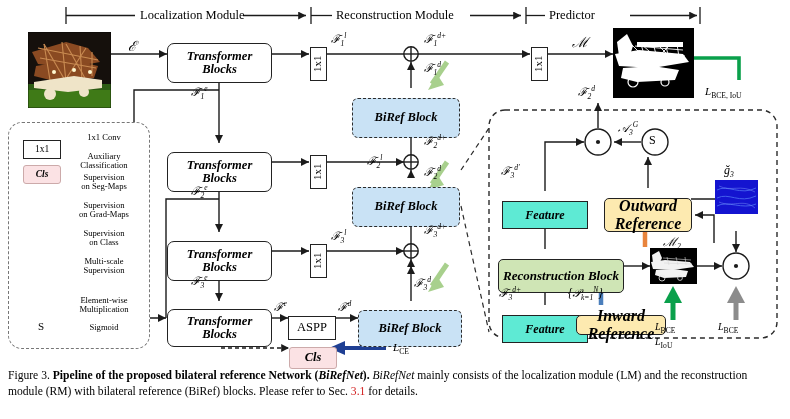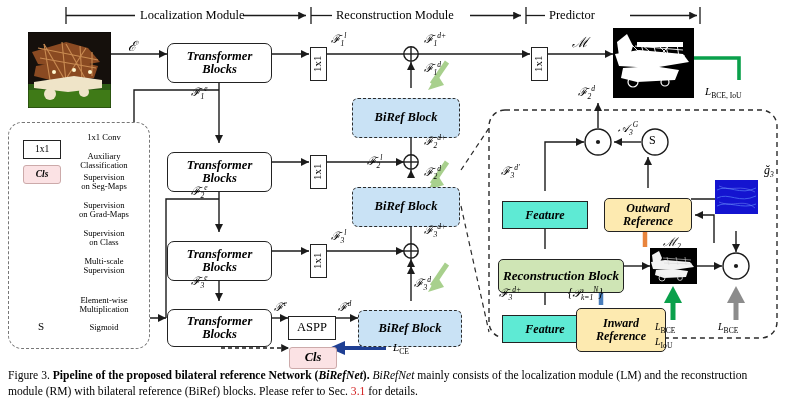--- a/index.html
+++ b/index.html
@@ -10,21 +10,21 @@
   
   .box{position:absolute;box-sizing:border-box;display:flex;align-items:center;justify-content:center;text-align:center;line-height:1.05;margin-top:10px;}
   .tblock{border:1.6px solid #222;border-radius:7px;background:#fff;font-weight:bold;font-style:italic;font-size:12.5px;}
   .conv11{border:1.6px solid #222;background:#fff;font-size:11px;}
   .conv11 span{display:block;transform:rotate(-90deg);white-space:nowrap;}
   .birefblk{border:1.7px dashed #2b2b2b;background:#c9e2f5;border-radius:6px;font-weight:bold;font-style:italic;font-size:12.5px;}
   .aspp{border:1.6px solid #222;background:#fff;font-size:12.5px;}
   .cls{border:1.4px solid #caa;background:#fbe2e4;border-radius:3px;font-weight:bold;font-style:italic;font-size:12.5px;}
   .featbox{border:1.5px solid #222;background:#5eead4;font-weight:bold;font-style:italic;font-size:12px;}
   .recblk{border:1.5px solid #222;background:#cfe5b5;border-radius:5px;font-weight:bold;font-style:italic;font-size:13px;}
-  .refblk{border:1.5px solid #222;background:#fdeab0;border-radius:5px;font-weight:bold;font-style:italic;font-size:12px;line-height:1.12;}
+  .refblk{border:1.5px solid #222;background:#fdeab0;border-radius:5px;font-weight:bold;font-style:italic;font-size:16px;line-height:1.12;}
 
   
   .lbl{position:absolute;font-size:11.5px;white-space:nowrap;font-family:"Liberation Serif",serif;}
   .mathi{font-style:italic;}
   .sup{font-size:7.6px;vertical-align:super;}
   .sub{font-size:7.6px;vertical-align:sub;}
   .hdr{position:absolute;font-size:12.5px;white-space:nowrap;}
 
   
   #legend{position:absolute;left:8px;top:122px;width:140px;height:225px;
@@ -351,21 +351,21 @@
     </div>
   <div class="box featbox" style="left:502px;top:305px;width:86px;height:28px;">
     <span>Feature</span>
     </div>
   <div class="box recblk" style="left:498px;top:249px;width:126px;height:34px;">
     <span>Reconstruction Block</span>
     </div>
   <div class="box refblk" style="left:604px;top:188px;width:88px;height:34px;">
     <span>Outward<br>Reference</span>
     </div>
-  <div class="box refblk" style="left:576px;top:298px;width:90px;height:44px;">
+  <div class="box refblk" style="left:576px;top:305px;width:90px;height:20px;">
     <span>Inward<br>Reference</span>
     </div>
   <div class="lbl" style="left:649px;top:133px;font-size:12px;">S</div>
 
   <div class="imgbox" style="left:650px;top:248px;width:47px;height:36px;">
     <svg width="47" height="36" viewBox="0 0 47 36">
       <rect width="47" height="36" fill="#000"></rect>
       <g fill="#f2f2f2">
         <polygon points="2,7 9,3 12,10 9,16 3,15"></polygon>
         <polygon points="1,14 15,12 40,14 44,19 23,22 3,21"></polygon>
@@ -420,21 +420,21 @@
   <div class="lbl mathi" style="left:572px;top:32px;font-size:14px;">ℳ</div>
   <div class="lbl" style="left:705px;top:85px;font-size:11px;"><i>L</i><span class="sub">BCE, IoU</span></div>
   <div class="lbl" style="left:393px;top:341px;font-size:11px;"><i>L</i><span class="sub">CE</span></div>
 
   <div class="lbl mathi" style="left:578px;top:84px;">ℱ<span class="sub">2</span><span class="sup">d</span></div>
   <div class="lbl mathi" style="left:618px;top:120px;">𝒜<span class="sub">3</span><span class="sup">G</span></div>
   <div class="lbl mathi" style="left:501px;top:163px;">ℱ<span class="sub">3</span><span class="sup">d′</span></div>
   <div class="lbl mathi" style="left:499px;top:285px;">ℱ<span class="sub">3</span><span class="sup">d+</span></div>
   <div class="lbl mathi" style="left:568px;top:285px;">{𝒫<span class="sub">k=1</span><span class="sup">N</span>}</div>
   <div class="lbl mathi" style="left:651px;top:233px;font-size:12px;margin-left:12px;">ℳ<span class="sub">2</span></div>
-  <div class="lbl mathi" style="left:724px;top:163px;font-size:12px;margin-left:40px;">ğ<span class="sub">3</span></div>
+  <div class="lbl mathi" style="left:724px;top:163px;font-size:12px;">ğ<span class="sub">3</span></div>
   <div class="lbl" style="left:655px;top:321px;font-size:10px;line-height:1.15;"><i>L</i><span class="sub">BCE</span><br><i>L</i><span class="sub">IoU</span></div>
   <div class="lbl" style="left:718px;top:321px;font-size:10px;"><i>L</i><span class="sub">BCE</span></div>
 
   <div id="legend"></div>
   <div class="box lgconv abs" style="left:23px;top:130px;width:38px;height:19px;">
     <span>1x1</span>
     </div>
   <div class="lgrow" style="left:66px;top:133px;width:76px;">1x1 Conv</div>
 
   <div class="box lgcls abs" style="left:23px;top:155px;width:38px;height:19px;">

